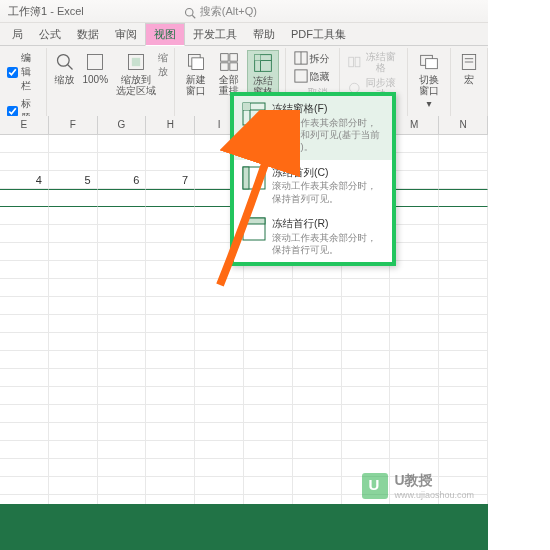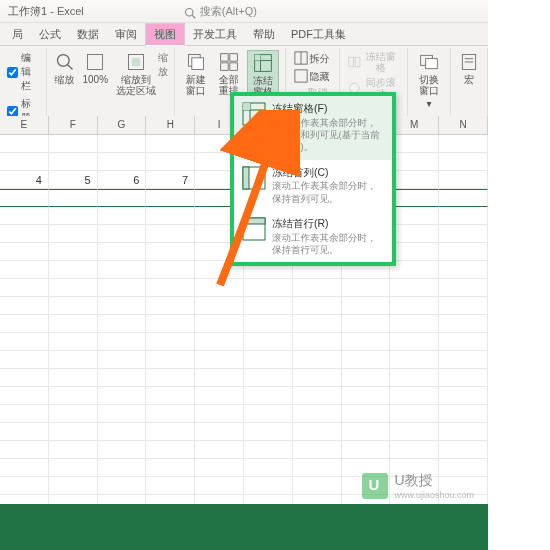--- a/index.html
+++ b/index.html
@@ -34,21 +34,21 @@
 .colheads{display:flex;height:18px;background:#f3f2f1;border-bottom:1px solid #d0d0d0}
 .colheads .ch{width:55px;text-align:center;font-size:10px;color:#555;border-right:1px solid #d0d0d0;line-height:18px}
 .rows{display:flex;flex-direction:column}
 .row{display:flex;height:18px}
 .cell{width:55px;border-right:1px solid #e8e8e8;border-bottom:1px solid #e8e8e8;font-size:11px;color:#333;text-align:right;padding-right:6px;box-sizing:border-box;line-height:18px}
 .selrow .cell{border-top:1px solid #217346;border-bottom:1px solid #217346}
 .arrow{position:absolute;left:210px;top:110px;z-index:20;pointer-events:none}
 .watermark{position:absolute;right:14px;bottom:50px;opacity:.55;z-index:25;display:flex;align-items:center;gap:6px}
 .watermark .wlogo{width:26px;height:26px;background:#2bb14c;border-radius:3px;position:relative}
 .watermark .wlogo:before{content:"U";color:#fff;font-weight:bold;position:absolute;left:6px;top:3px;font-size:15px}
-.watermark .wtxt{color:#333;font-size:14px;font-weight:400}
+.watermark .wtxt{color:#333;font-size:14px;font-weight:700}
 .watermark .wurl{color:#888;font-size:9px}
 .footer{position:absolute;left:0;right:0;bottom:0;height:46px;background:#217346}
 .disabled{color:#bbb!important}
 </style>
 </head>
 <body>
 
 <div class="window">
   <div class="titlebar">
     <span class="doc">工作簿1</span>

